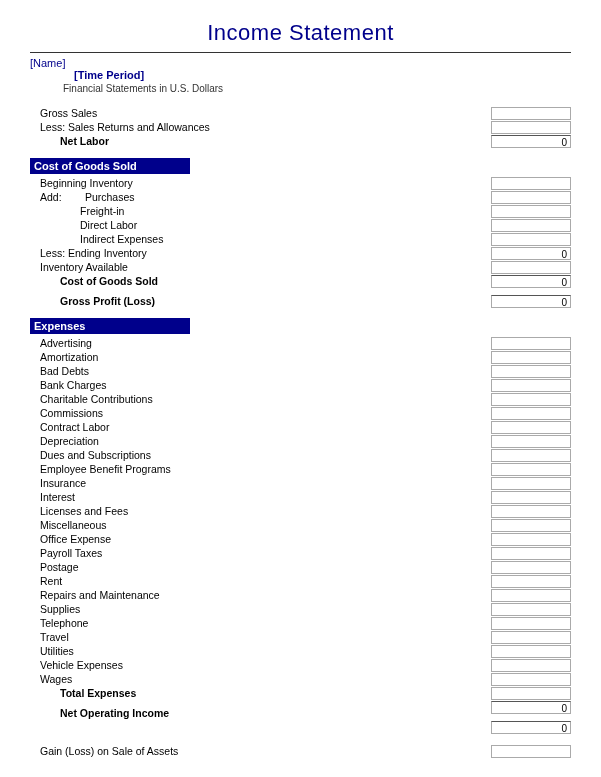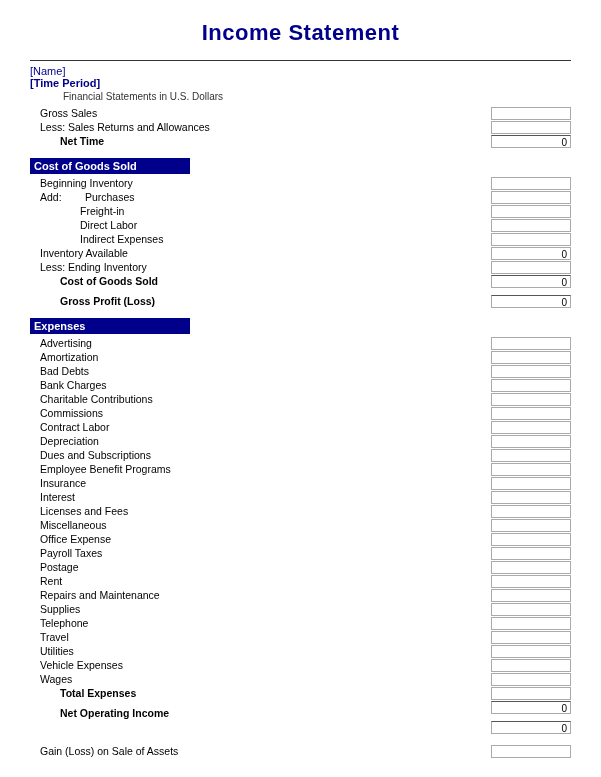--- a/index.html
+++ b/index.html
@@ -8,33 +8,33 @@
       font-family: Arial, sans-serif;
       font-size: 11px;
       color: #000;
       width: 601px;
       min-height: 777px;
       padding: 20px 30px;
     }
     .page-title {
       text-align: center;
       font-size: 22px;
-      font-weight: bold;
+      font-weight: normal;
       color: #00008B;
-      margin-bottom: 14px;
+      margin-bottom: 6px;
       letter-spacing: 0.5px;
     }
     .divider {
       border: none;
       border-top: 1px solid #333;
       margin-bottom: 4px;
     }
     .meta-name { color: #00008B; font-size: 11px; font-weight: normal; }
-    .meta-period { color: #00008B; font-size: 11px; font-weight: bold; margin-bottom: 2px; }
-    .meta-note { font-size: 10px; color: #333; margin-bottom: 4px; padding-left: 33px; }
+    .meta-period { color: #00008B; font-size: 11px; font-weight: bold; margin-bottom: 2px; margin-left: 44px; }
+    .meta-note { font-size: 10px; color: #333; margin-bottom: 12px; padding-left: 33px; }
 
     .section-header {
       background: #00008B;
       color: #fff;
       font-weight: bold;
       font-size: 11px;
       padding: 2px 4px;
       margin-bottom: 2px;
       display: inline-block;
       min-width: 160px;
@@ -106,21 +106,21 @@
   <div class="section-block">
     <div class="content-wrapper">
       <div class="left-side">
         <div class="line">
           <span class="lbl indent1">Gross Sales</span>
         </div>
         <div class="line">
           <span class="lbl indent1">Less: Sales Returns and Allowances</span>
         </div>
         <div class="line">
-          <span class="lbl indent2 bold">Net Time</span>
+          <span class="lbl indent2 bold">Net Labor</span>
         </div>
         <div style="height:6px"></div>
       </div>
       <div class="right-side">
         <div class="val-row">
           <div class="val-box"></div>
         </div>
         <div class="val-row">
           <div class="val-box"></div>
         </div>
@@ -145,24 +145,24 @@
         <div class="line">
           <span class="lbl indent3">Freight-in</span>
         </div>
         <div class="line">
           <span class="lbl indent3">Direct Labor</span>
         </div>
         <div class="line">
           <span class="lbl indent3">Indirect Expenses</span>
         </div>
         <div class="line">
+          <span class="lbl indent1">Less: Ending Inventory</span>
+        </div>
+        <div class="line">
           <span class="lbl indent1">Inventory Available</span>
-        </div>
-        <div class="line">
-          <span class="lbl indent1">Less: Ending Inventory</span>
         </div>
         <div class="line">
           <span class="lbl indent2 bold">Cost of Goods Sold</span>
         </div>
         <div style="height:6px"></div>
         <div class="line">
           <span class="lbl indent2 bold">Gross Profit (Loss)</span>
         </div>
         <div style="height:6px"></div>
       </div>

